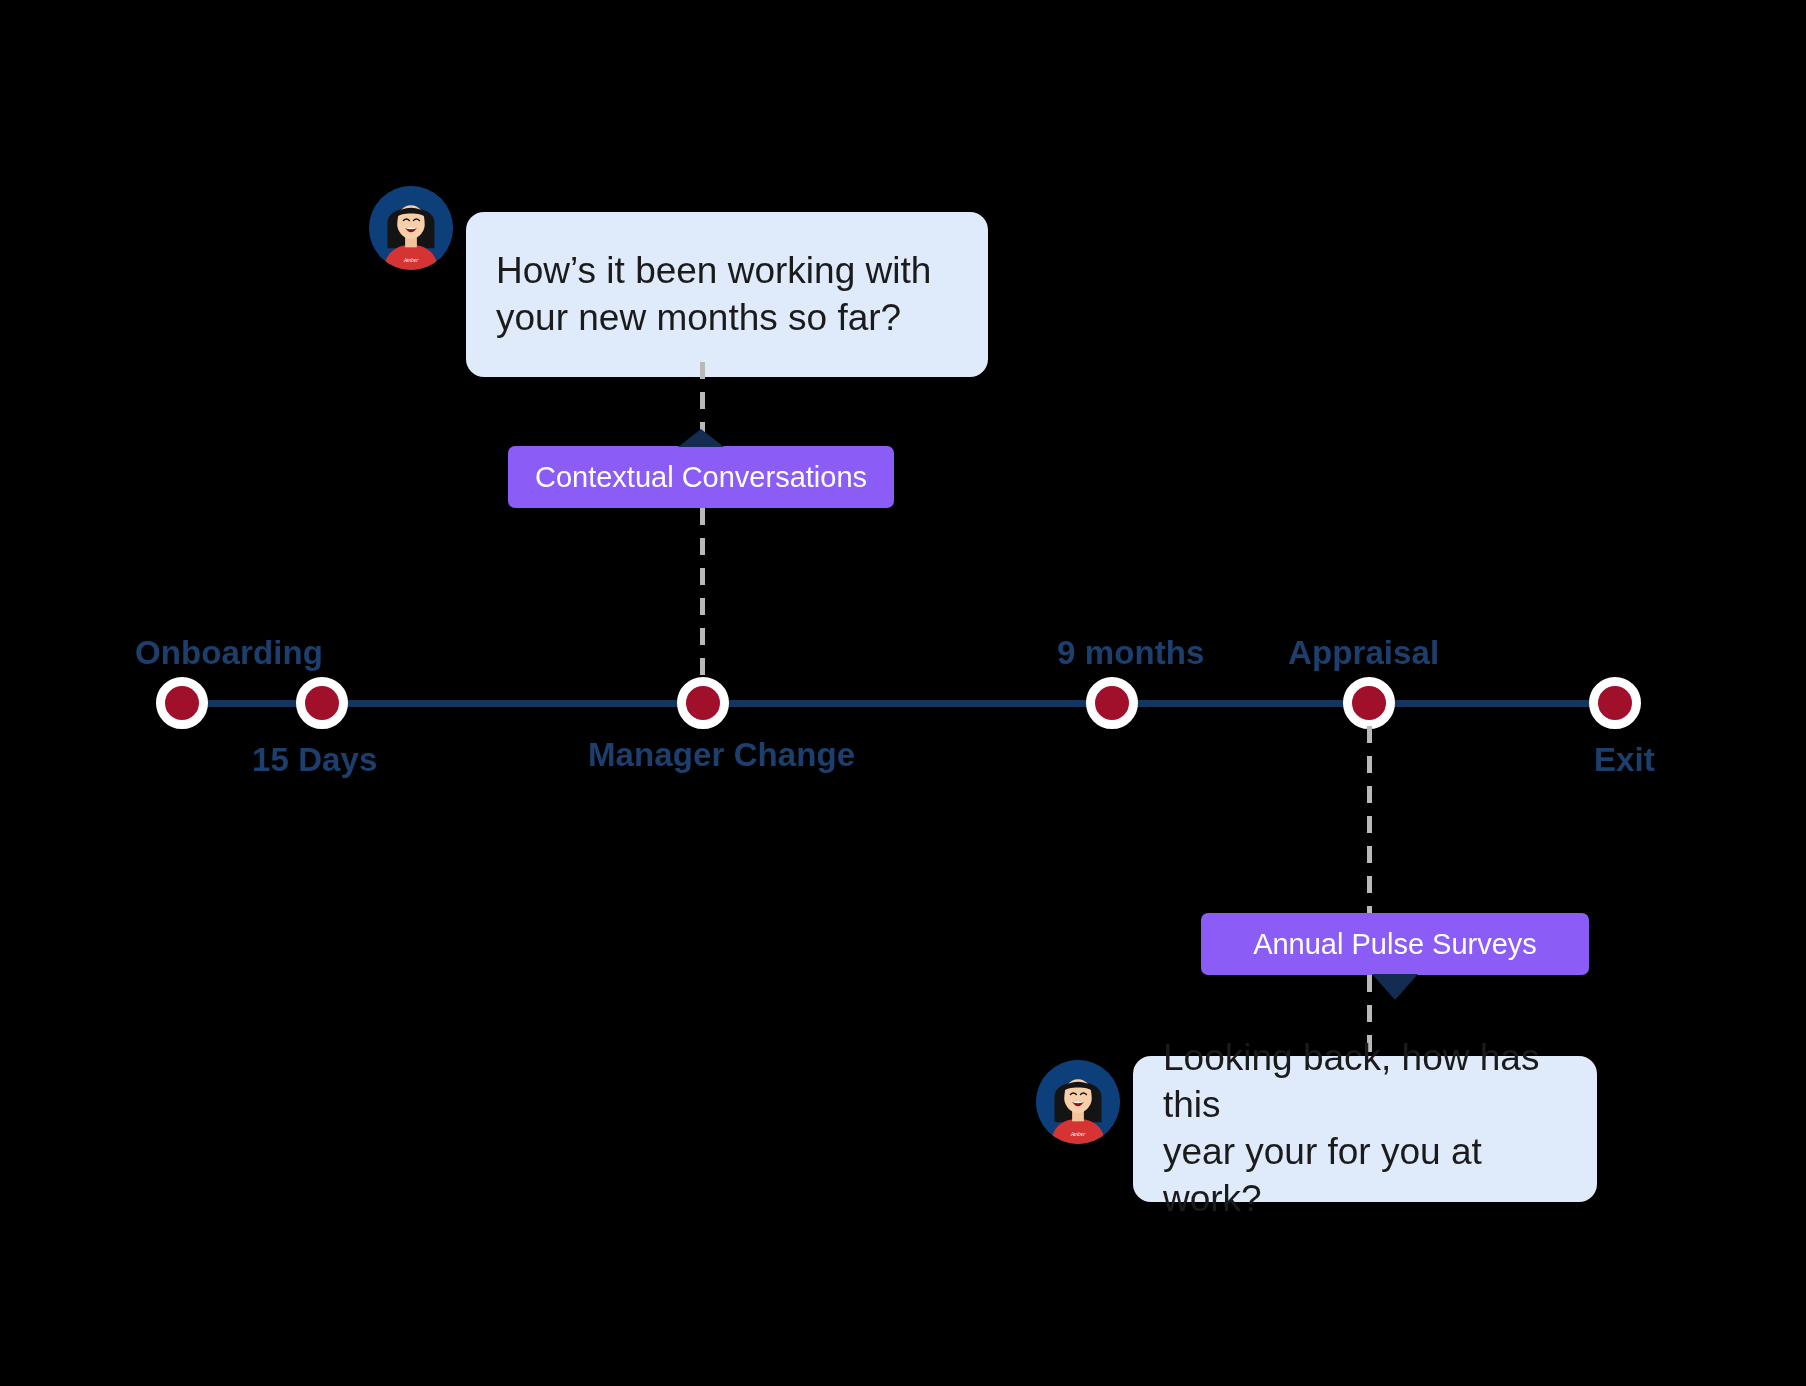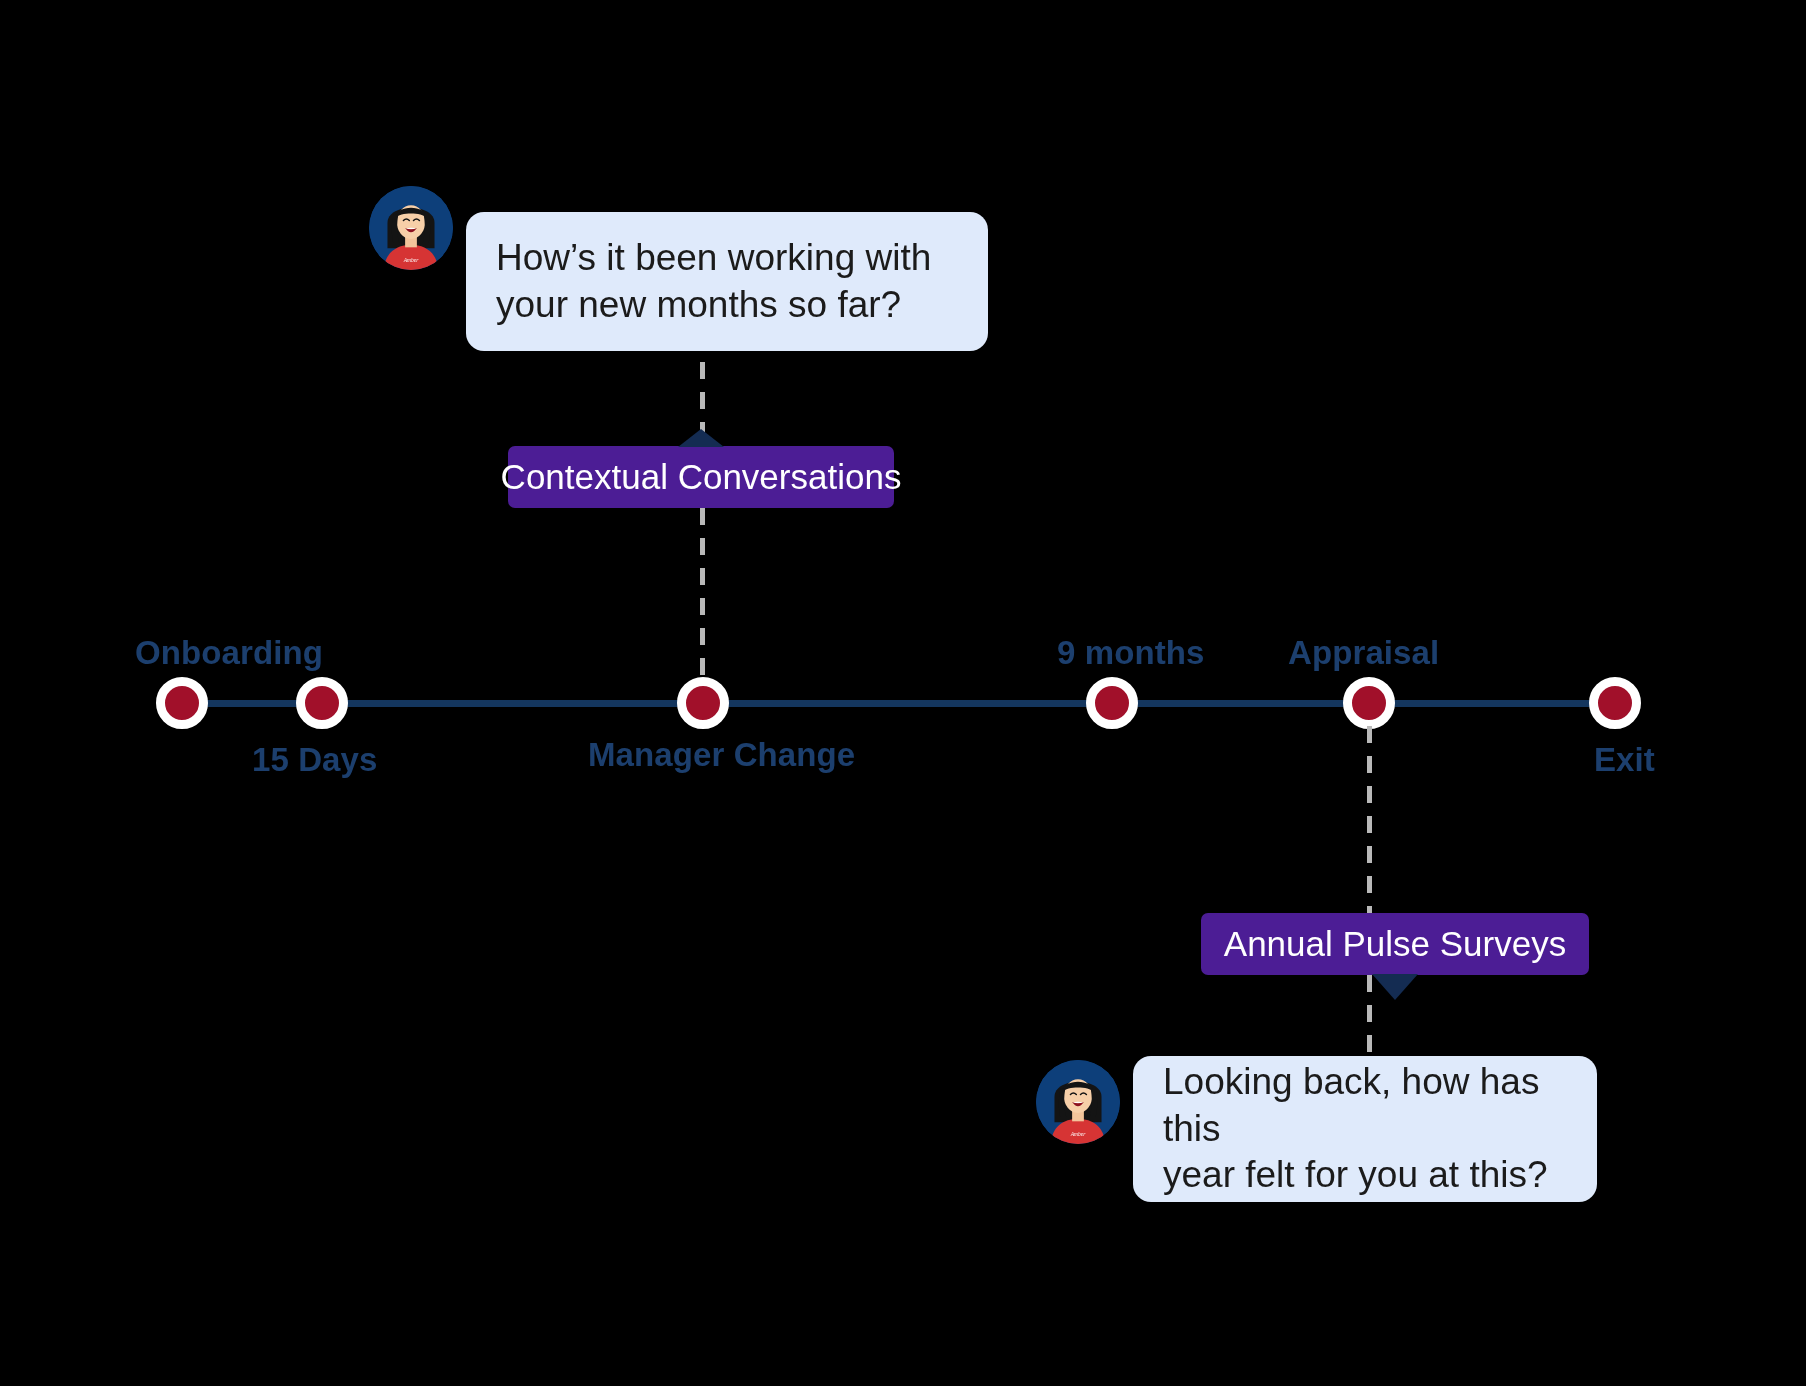--- a/index.html
+++ b/index.html
@@ -47,23 +47,23 @@
     width: 5px;
     background-image: linear-gradient(#b9b9b9 56%, rgba(0,0,0,0) 0%);
     background-position: left top;
     background-size: 5px 30px;
     background-repeat: repeat-y;
   }
 
   
   .tag {
     position: absolute;
-    background: #4c1d95;
+    background: #8b5cf6;
     color: #ffffff;
-    font-size: 35px;
+    font-size: 29px;
     border-radius: 7px;
     display: flex;
     align-items: center;
     justify-content: center;
     box-sizing: border-box;
     padding: 0 26px;
     white-space: nowrap;
   }
   .tag .notch {
     position: absolute;
@@ -135,21 +135,21 @@
       <path d="M41 41 q3.5 -3.5 7 0" stroke="#141414" stroke-width="1.8" fill="none" stroke-linecap="round"></path>
       <path d="M53 41 q3.5 -3.5 7 0" stroke="#141414" stroke-width="1.8" fill="none" stroke-linecap="round"></path>
 
       <path d="M43 50 q7 10 14 0 q-7 3 -14 0 Z" fill="#8c1020"></path>
       <path d="M44 50.5 q6 1.6 12 0 q-6 -1.4 -12 0 Z" fill="#ffffff"></path>
 
       <text x="50" y="91" font-size="6.5" fill="#ffffff" text-anchor="middle" font-family="Liberation Serif, serif" font-style="italic">Amber</text>
     </svg>
   </div>
 
-  <div class="bubble" style="left:466px; top:212px; width:522px; height:139px; padding:12px 30px;">
+  <div class="bubble" style="left:466px; top:212px; width:522px; height:165px; padding:12px 30px;">
     <div>
       <span>How’s it been working with</span>
       <span>your new months so far?</span>
     </div>
   </div>
 
   <div class="dash" style="left:700px; top:362px; height:84px;"></div>
 
   <div class="tag up" style="left:508px; top:446px; width:386px; height:62px;">
     <i class="notch"></i>
@@ -201,17 +201,17 @@
       <path d="M53 41 q3.5 -3.5 7 0" stroke="#141414" stroke-width="1.8" fill="none" stroke-linecap="round"></path>
       <path d="M43 50 q7 10 14 0 q-7 3 -14 0 Z" fill="#8c1020"></path>
       <path d="M44 50.5 q6 1.6 12 0 q-6 -1.4 -12 0 Z" fill="#ffffff"></path>
       <text x="50" y="91" font-size="6.5" fill="#ffffff" text-anchor="middle" font-family="Liberation Serif, serif" font-style="italic">Amber</text>
     </svg>
   </div>
 
   <div class="bubble" style="left:1133px; top:1056px; width:464px; height:146px; padding:0 30px;">
     <div>
       <span>Looking back, how has this</span>
-      <span>year felt for you at this?</span>
+      <span>year your for you at work?</span>
     </div>
   </div>
 
 </div>
 
 </body></html>

